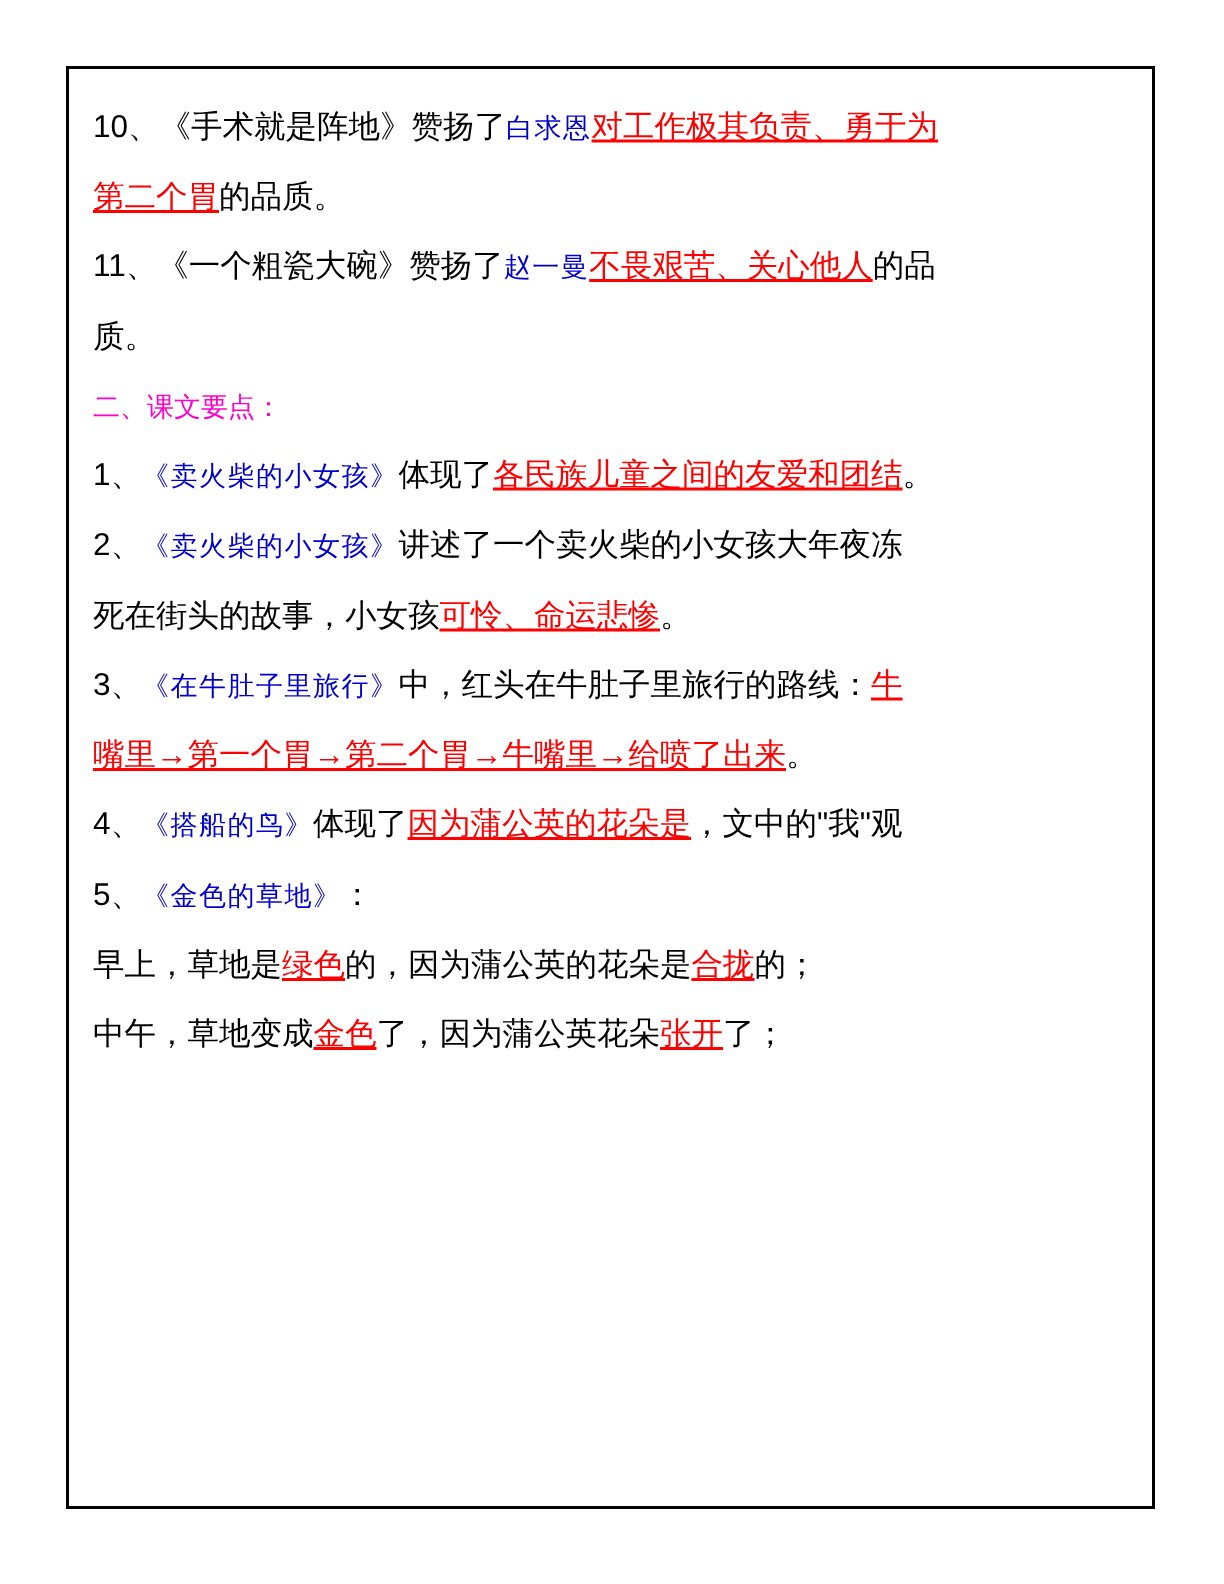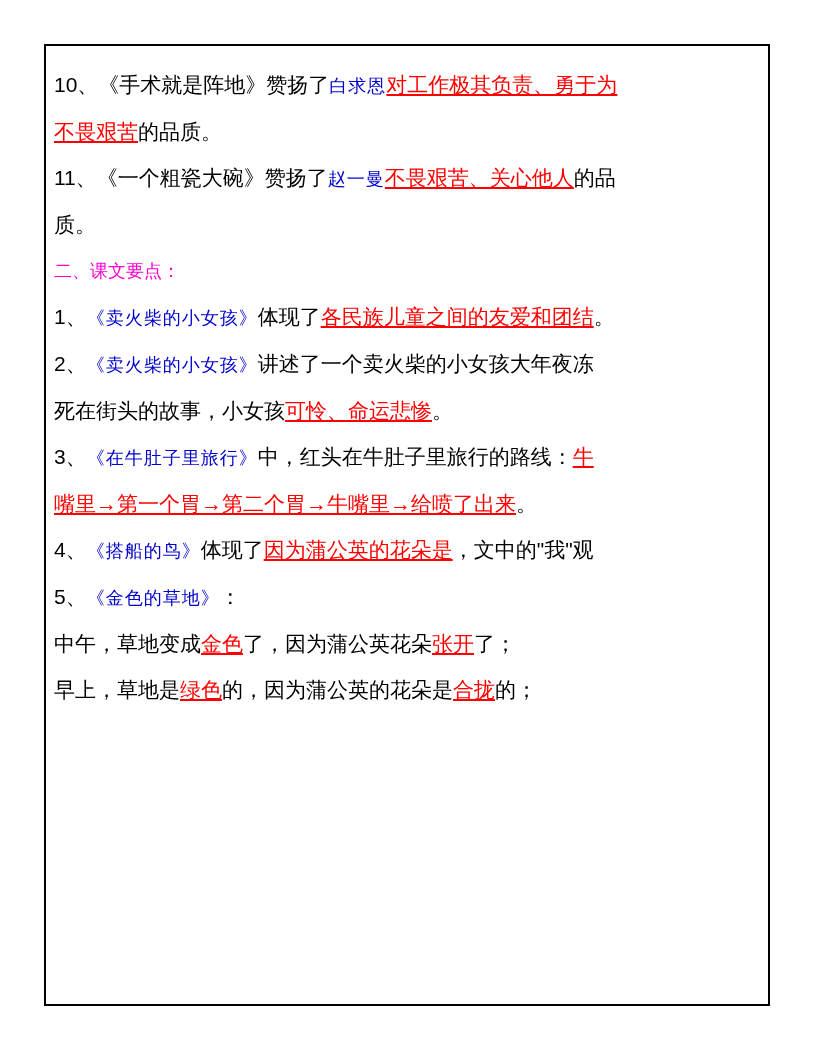--- a/index.html
+++ b/index.html
@@ -20,21 +20,21 @@
     left: 44px;
     top: 44px;
     width: 726px;
     height: 962px;
     border: 2px solid #000000;
     box-sizing: border-box;
     background: #ffffff;
     overflow: hidden;
   }
   .content {
-    padding: 16px 12px 0 8px;
+    padding: 16px 12px 0 16px;
   }
   .line {
     font-size: 21px;
     line-height: 46px;
     white-space: nowrap;
     letter-spacing: 0px;
   }
   .blk { color: #000000; }
   .red { color: #ff0000; }
   .blue { color: #0000cc; }
@@ -53,21 +53,21 @@
 </style>
 </head>
 <body>
 
 <div class="page">
   <div class="content">
     <div class="line">
       <span class="blk">10、《手术就是阵地》赞扬了</span><span class="blue small-serif">白求恩</span><span class="red u">对工作极其负责、勇于为</span>
     </div>
     <div class="line">
-      <span class="red u">不畏艰苦</span><span class="blk">的品质。</span>
+      <span class="red u">第二个胃</span><span class="blk">的品质。</span>
     </div>
     <div class="line">
       <span class="blk">11、《一个粗瓷大碗》赞扬了</span><span class="blue small-serif">赵一曼</span><span class="red u">不畏艰苦、关心他人</span><span class="blk">的品</span>
     </div>
     <div class="line">
       <span class="blk">质。</span>
     </div>
     <div class="title-line">
       <span class="magenta">二、课文要点：</span>
     </div>
@@ -86,19 +86,19 @@
     <div class="line">
       <span class="red u">嘴里→第一个胃→第二个胃→牛嘴里→给喷了出来</span><span class="blk">。</span>
     </div>
     <div class="line">
       <span class="blk">4、</span><span class="blue small-serif">《搭船的鸟》</span><span class="blk">体现了</span><span class="red u">因为蒲公英的花朵是</span><span class="blk">，文中的"我"观</span>
     </div>
     <div class="line">
       <span class="blk">5、</span><span class="blue small-serif">《金色的草地》</span><span class="blk">：</span>
     </div>
     <div class="line">
-      <span class="blk">中午，草地变成</span><span class="red u">金色</span><span class="blk">了，因为蒲公英花朵</span><span class="red u">张开</span><span class="blk">了；</span>
+      <span class="blk">早上，草地是</span><span class="red u">绿色</span><span class="blk">的，因为蒲公英的花朵是</span><span class="red u">合拢</span><span class="blk">的；</span>
     </div>
     <div class="line">
-      <span class="blk">早上，草地是</span><span class="red u">绿色</span><span class="blk">的，因为蒲公英的花朵是</span><span class="red u">合拢</span><span class="blk">的；</span>
+      <span class="blk">中午，草地变成</span><span class="red u">金色</span><span class="blk">了，因为蒲公英花朵</span><span class="red u">张开</span><span class="blk">了；</span>
     </div>
   </div>
 </div>
 
 </body></html>

